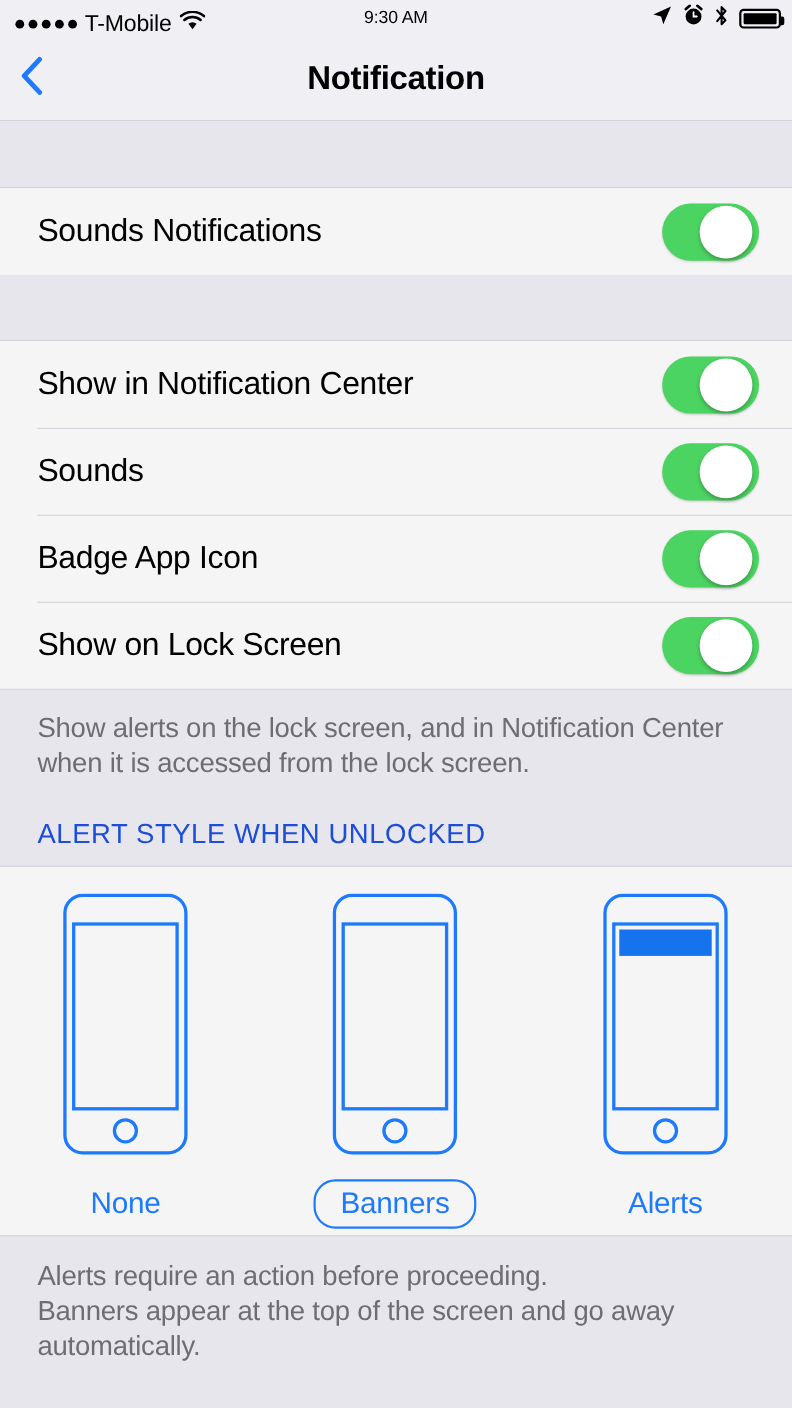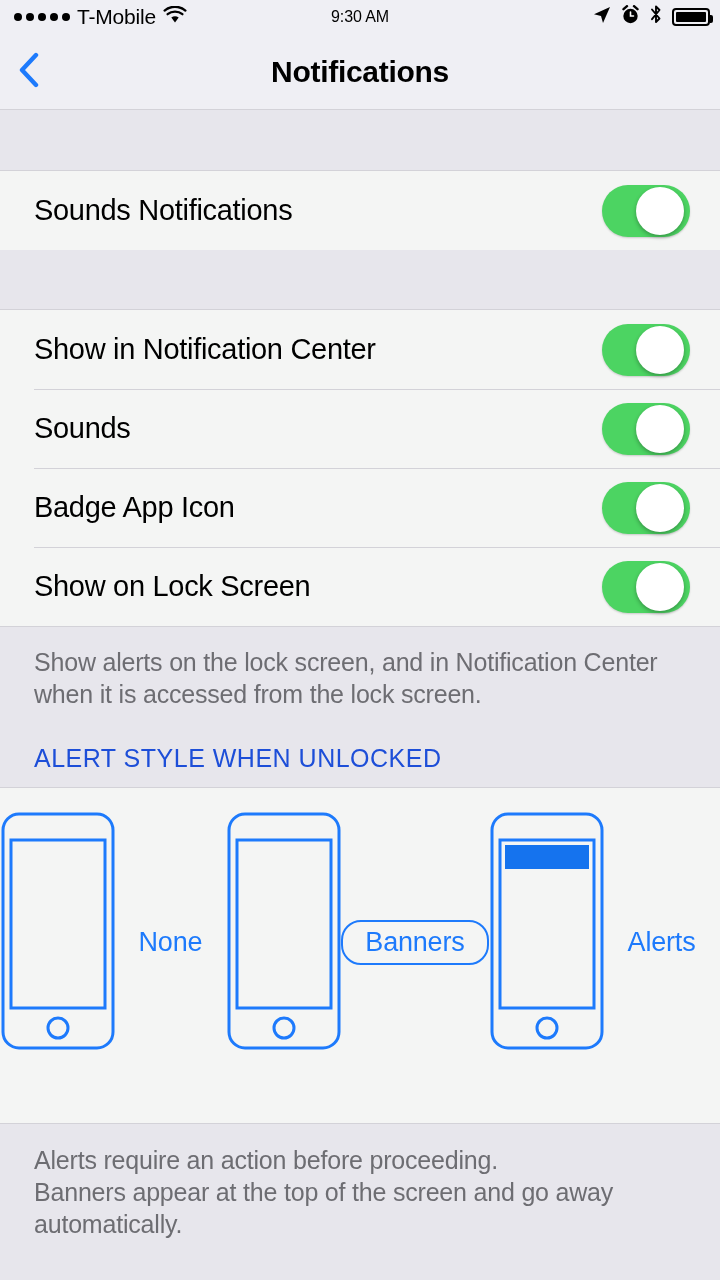--- a/index.html
+++ b/index.html
@@ -8,21 +8,21 @@
     font-family:"Liberation Sans", sans-serif;
     background:#e7e6ec;
     overflow:hidden;
   }
   body { position:relative; }
 
   
   .statusbar{
     height:34px; width:100%;
     background:#efeff4;
-    display:flex; align-items:center;
+    display:flex; align-items:flex-end;
     position:relative;
     font-size:21px; color:#000;
   }
   .sb-left{ display:flex; align-items:center; gap:7px; padding-left:14px; }
   .dots{ display:flex; gap:4px; align-items:center; }
   .dots i{ width:8px; height:8px; border-radius:50%; background:#000; display:block; }
   .sb-carrier{ font-size:21px; letter-spacing:-.2px; }
   .wifi{ display:block; }
   .sb-time{
     position:absolute; left:0; right:0; top:0; bottom:0;
@@ -102,21 +102,21 @@
     font-size:25px; letter-spacing:.5px;
     padding:0 34px 14px 34px;
   }
 
   
   .picker{
     background:#f4f5f4; border-top:1px solid #d3d2d8;
     height:336px; display:flex; align-items:flex-start;
     justify-content:space-around; padding-top:24px;
   }
-  .opt{ display:flex; flex-direction:row; align-items:center; cursor:pointer; }
+  .opt{ display:flex; flex-direction:column; align-items:center; cursor:pointer; }
   .phone{ position:relative; }
   .phone svg{ display:block; }
   .opt-label{
     margin-top:22px; color:#1d7afc; font-size:27px; letter-spacing:-.2px;
     padding:7px 22px; border-radius:20px; border:2px solid transparent;
     line-height:1;
   }
   .opt.selected .opt-label{ border-color:#1d7afc; }
 
   .footer.last{
@@ -175,21 +175,21 @@
 </div>
 
 <div class="navbar">
   <div class="back">
     <span class="back-chevron">
       <svg width="22" height="36" viewBox="0 0 22 36">
         <path d="M18 3 L4 18 L18 33" stroke="#1d7afc" stroke-width="4.4" fill="none" stroke-linecap="round" stroke-linejoin="round"></path>
       </svg>
     </span>
   </div>
-  <div class="nav-title">Notifications</div>
+  <div class="nav-title">Notification</div>
 </div>
 
 <div class="gap top"></div>
 
 <div class="group">
   <div class="row">
     <span class="row-label">Sounds Notifications</span>
     <span class="toggle">
         <span class="knob"></span>
       </span>

